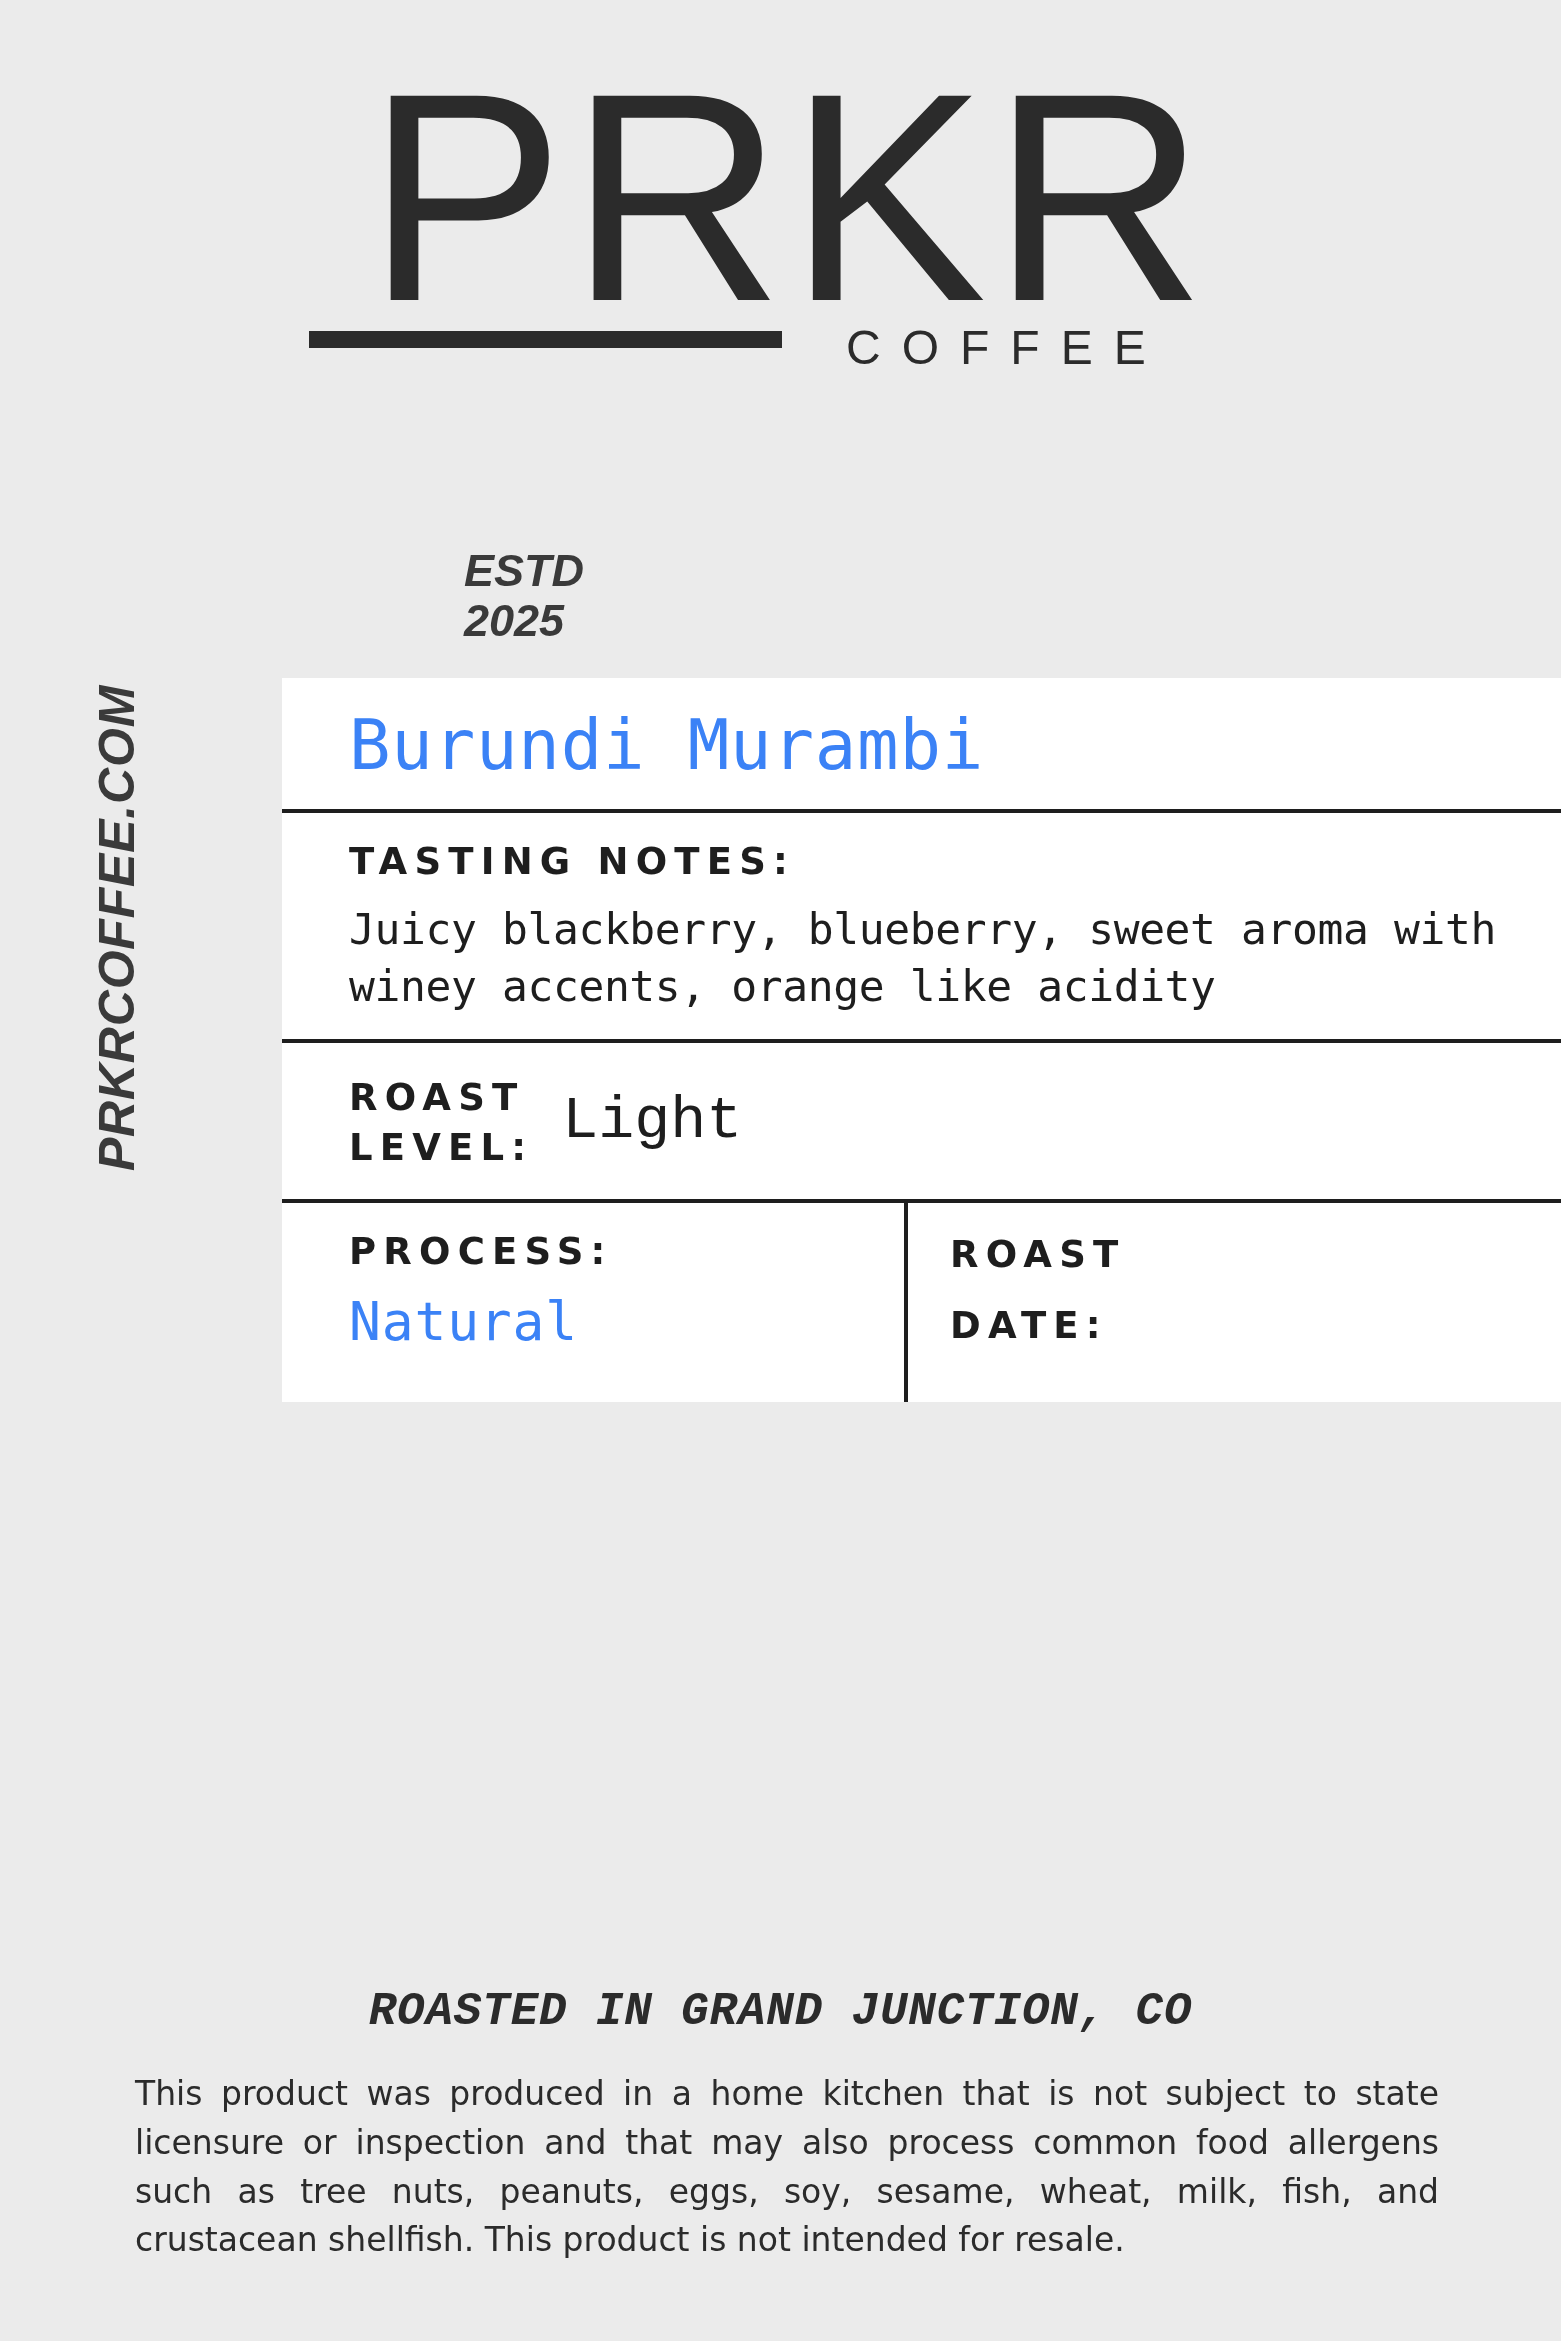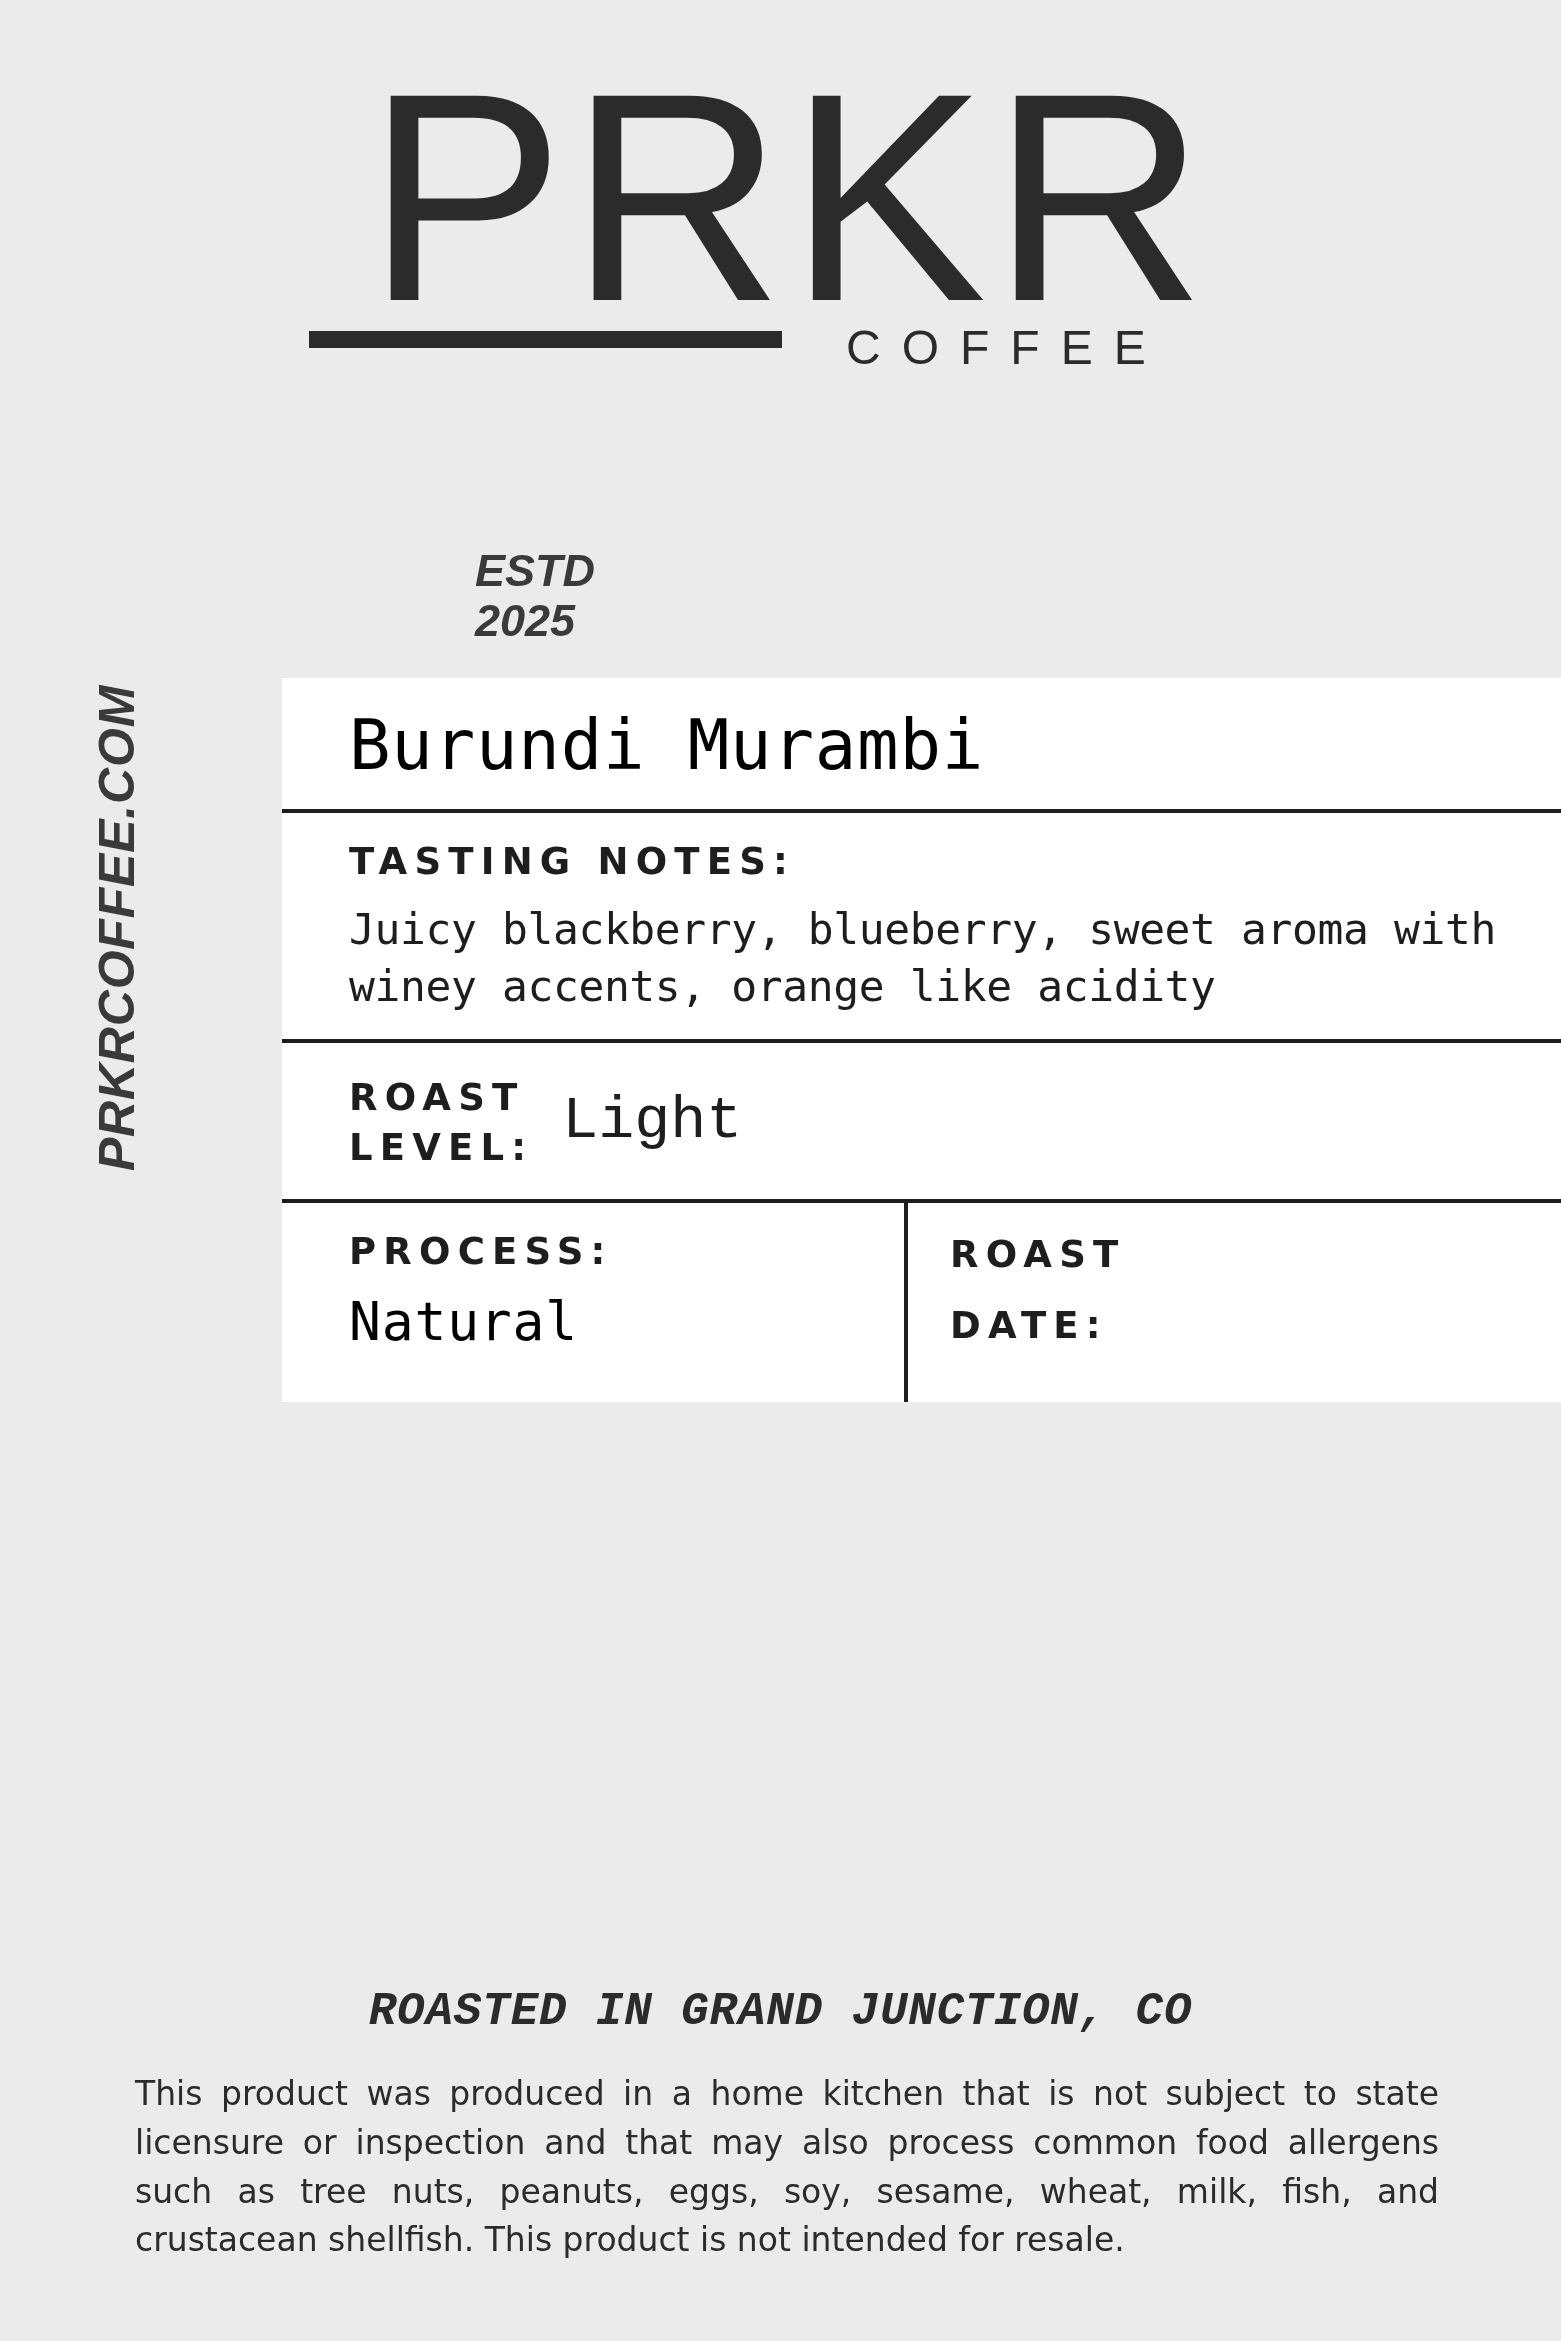--- a/index.html
+++ b/index.html
@@ -58,21 +58,21 @@
     left: 846px;
     top: 0px;
     font-family: "Liberation Sans", sans-serif;
     font-size: 48px;
     font-weight: 400;
     letter-spacing: 21px;
     color: #2b2b2b;
   }
   .estd {
     position: absolute;
-    left: 475px;
+    left: 464px;
     top: 546px;
     font-family: "Liberation Sans", sans-serif;
     font-style: italic;
     font-weight: bold;
     font-size: 45px;
     line-height: 1.12;
     color: #3a3a3a;
     text-align: left;
   }
 
@@ -115,21 +115,21 @@
   .field-label {
     font-family: "DejaVu Sans", sans-serif;
     font-weight: bold;
     font-size: 37px;
     letter-spacing: 7.2px;
     color: #1e1e1e;
   }
   .field-value {
     font-family: "DejaVu Sans Mono", monospace;
     font-size: 63px;
-    color: #000000;
+    color: #3b82f6;
     letter-spacing: 0.8px;
   }
 
   
   .row-origin .field-label { display: block; margin-bottom: 22.5px; }
   .row-origin .field-value { font-size: 69px; }
 
   
   .row-notes .field-label { display: block; margin-bottom: 17.7px; }
   .notes-text {

